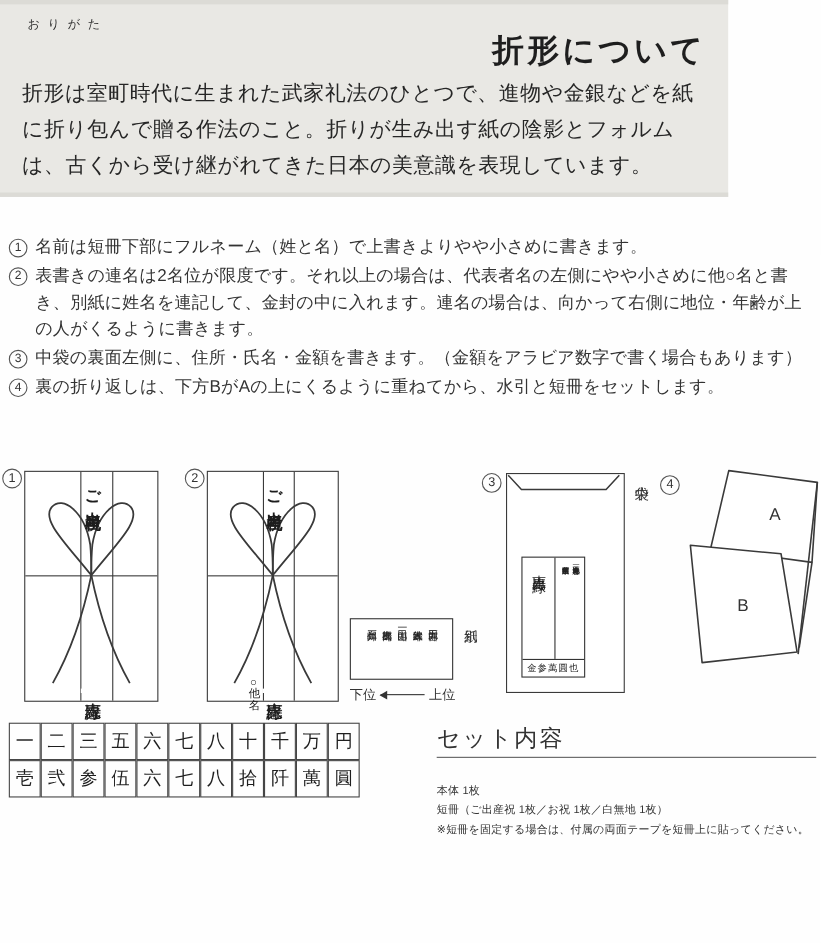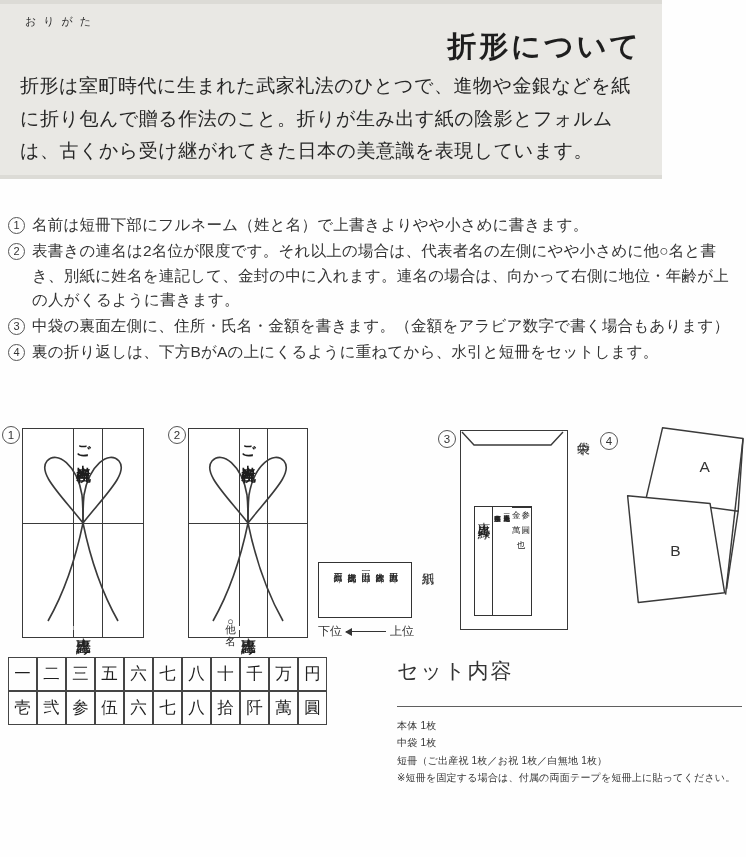--- a/index.html
+++ b/index.html
@@ -58,21 +58,21 @@
   .names span{display:block;}
   .blabel{position:absolute;left:100px;top:0px;font-size:12px;color:#333;}
   .rank{margin-top:5px;display:flex;align-items:center;font-size:12px;color:#333;width:96px;}
   .arrow{position:relative;flex:1;height:1.5px;background:#333;margin:0 4px;}
   .arrow::before{content:"";position:absolute;left:-1px;top:-3.2px;
                  border-top:4px solid transparent;border-bottom:4px solid transparent;
                  border-right:7px solid #333;}
 
   
   .label-box{position:absolute;left:13px;bottom:13px;width:58px;height:110px;
-             border:1.2px solid #333;box-sizing:border-box;display:flex;flex-direction:row;
+             border:1.2px solid #333;box-sizing:border-box;display:flex;flex-direction:column;
              background:#fff;}
   .lb-main{flex:1;display:flex;min-height:0;}
   .lb-name{flex:1.15;display:flex;justify-content:center;padding-top:5px;
            font-family:"Liberation Serif","DejaVu Serif",serif;font-size:12.5px;
            letter-spacing:2px;color:#1d1d1d;}
   .lb-addr{flex:1;border-left:1px solid #333;display:flex;justify-content:center;
            padding-top:3px;gap:0px;}
   .lb-addr span{font-size:6.5px;line-height:1.45;color:#222;
                 font-family:"Liberation Serif","DejaVu Serif",serif;}
   .lb-amount{border-top:1px solid #333;height:15px;font-size:8.5px;text-align:center;
@@ -81,21 +81,21 @@
   .nakabukuro{position:absolute;left:574px;top:12px;font-size:13px;color:#333;}
 
   
   .kansuji{position:absolute;left:8px;top:657px;}
   .kansuji .sec-h{margin-bottom:10px;}
   .ktable{border-collapse:separate;border-spacing:0;}
   .ktable td{width:27px;height:32px;border:1.2px solid #454545;text-align:center;
              font-family:"Liberation Serif","DejaVu Serif",serif;font-size:16.5px;
              color:#1e1e1e;padding:0;}
   .set{position:absolute;left:397px;top:657px;width:345px;}
-  .set .sec-h{padding-bottom:21px;border-bottom:1.5px solid #5f5f5f;margin-bottom:10px;}
+  .set .sec-h{padding-bottom:3px;border-bottom:1.5px solid #5f5f5f;margin-bottom:22px;}
   .set-line{font-size:10px;line-height:1.74;color:#333;letter-spacing:0.2px;}
 </style>
 </head>
 <body>
 
 <div class="page">
 
   <div class="intro">
     <div class="furigana">おりがた</div>
     <h1 class="intro-title">折形について</h1>
@@ -238,18 +238,17 @@
         <td>萬</td>
         <td>圓</td>
       </tr>
     </tbody>
       </table>
   </div>
 
   <div class="set">
     <h3 class="sec-h">セット内容</h3>
     <div class="set-line">本体 1枚</div>
-    <div class="set-line">中袋 1枚</div>
     <div class="set-line">短冊（ご出産祝 1枚／お祝 1枚／白無地 1枚）</div>
     <div class="set-line">※短冊を固定する場合は、付属の両面テープを短冊上に貼ってください。</div>
   </div>
 
 </div>
 
 </body></html>

